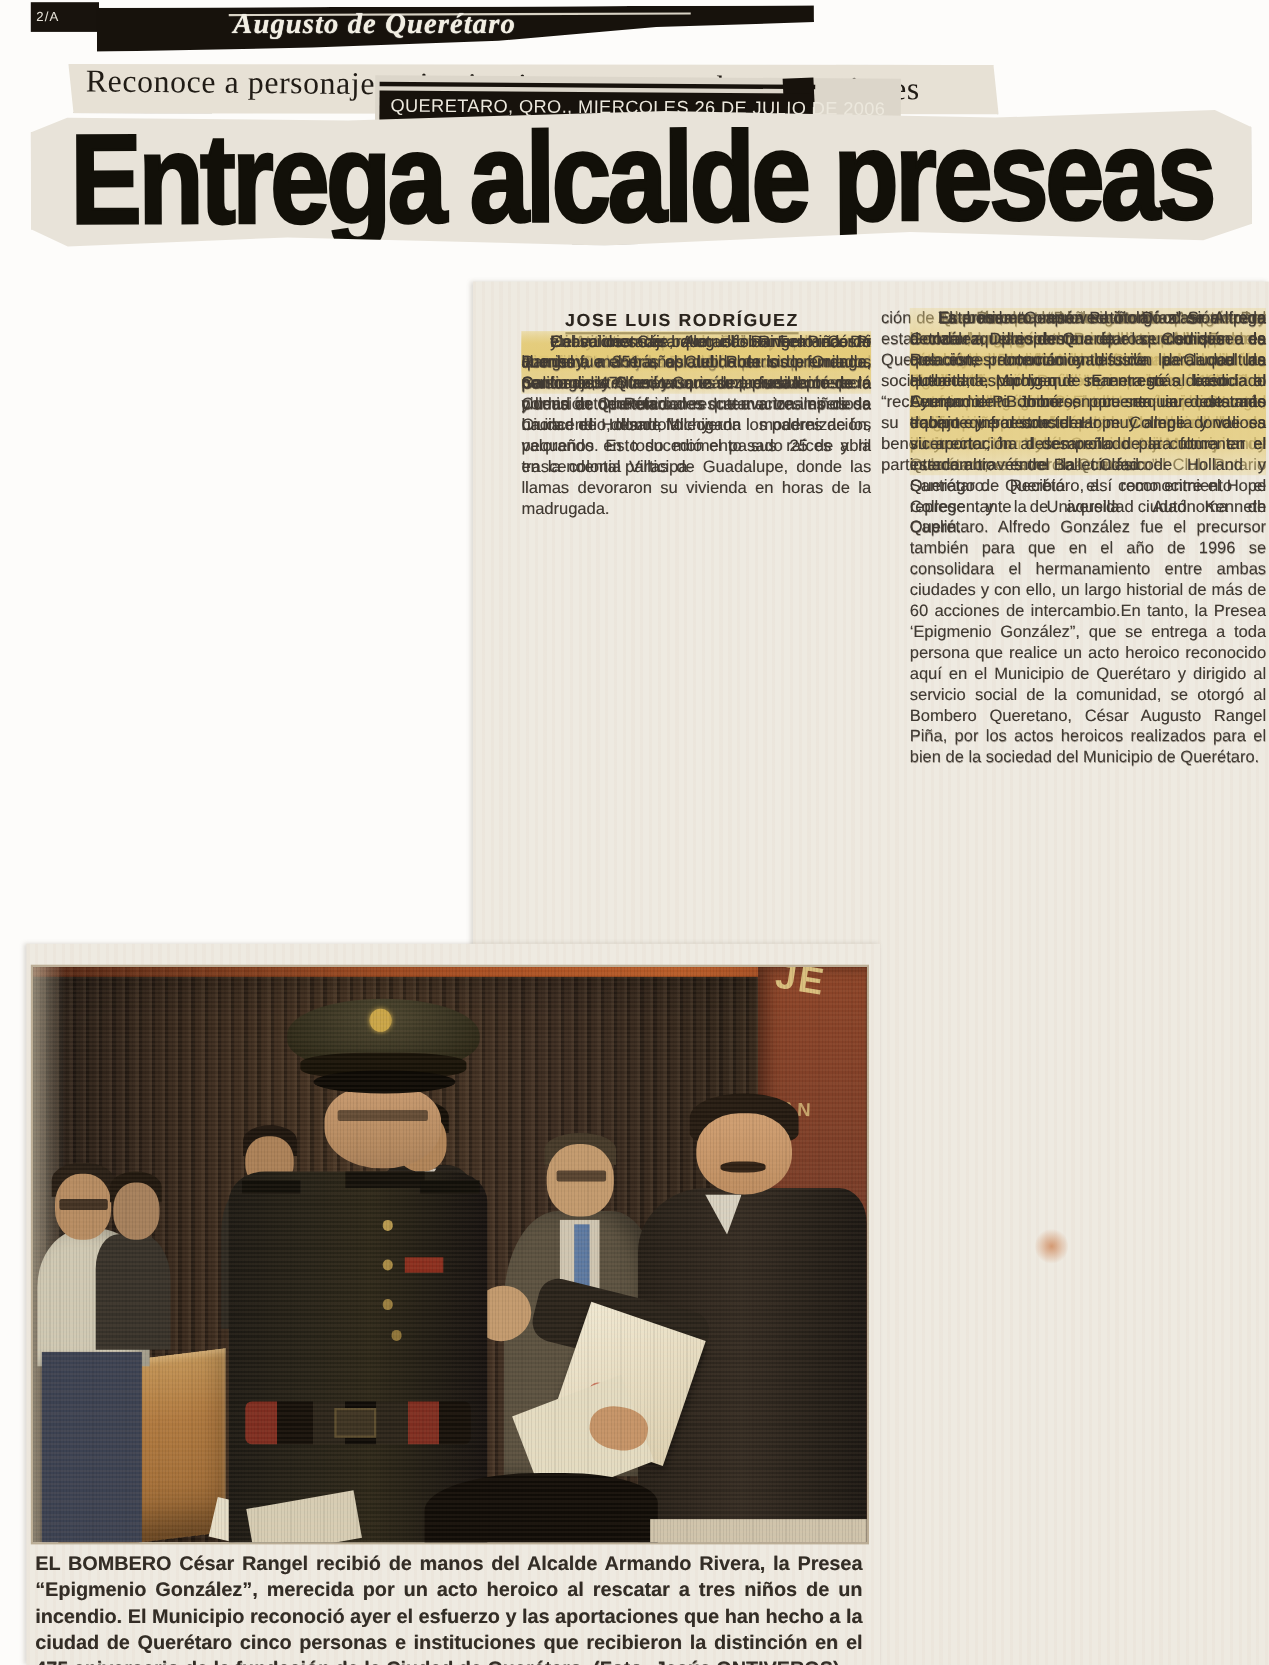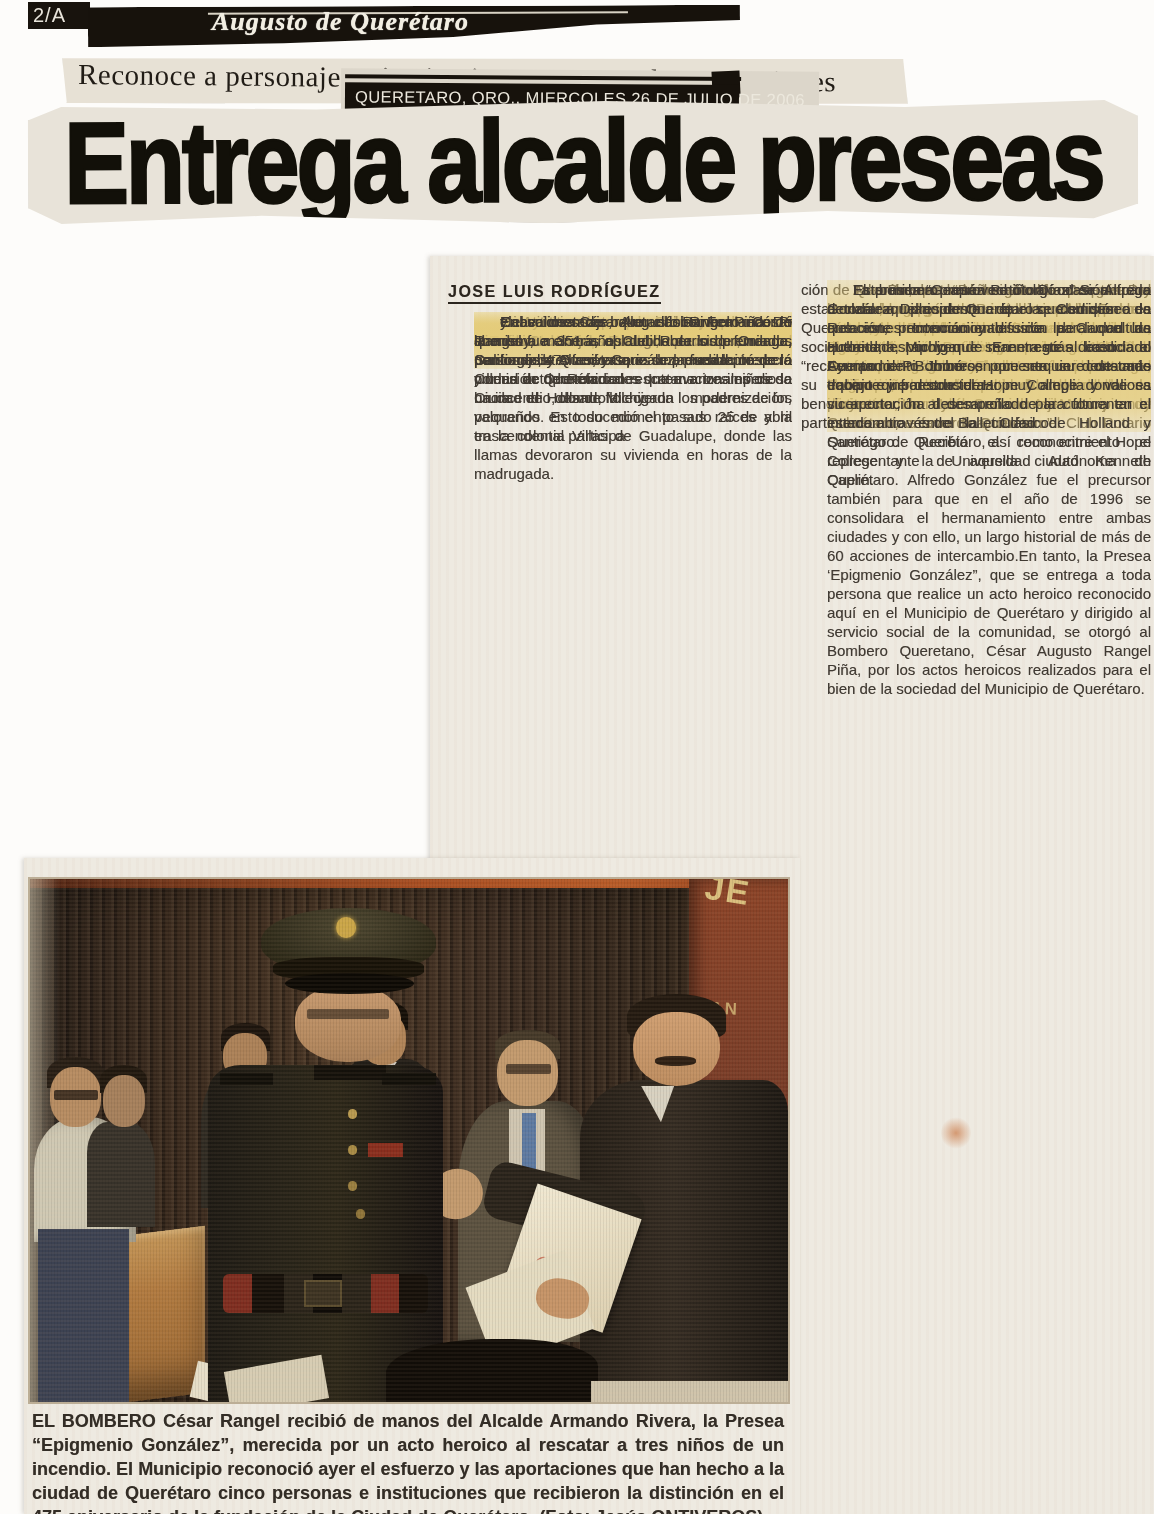--- a/index.html
+++ b/index.html
@@ -2,21 +2,21 @@
 <html><head>
 <meta charset="utf-8">
 <style>
   html,body{margin:0;padding:0;background:#ffffff;}
   .canvas{position:relative;width:1154px;height:1514px;background:#fdfcfa;overflow:hidden;
           font-family:"Liberation Sans",sans-serif;}
   .canvas *{position:absolute;box-sizing:border-box;}
 
   
   .chip{left:28px;top:2px;width:62px;height:27px;background:#18130d;color:#e8e4da;
-        font-size:20px;line-height:27px;padding-left:5px;letter-spacing:1px;}
+        font-size:12px;line-height:27px;padding-left:5px;letter-spacing:1px;}
   .masthead{left:88px;top:6px;width:652px;height:40px;background:#17120c;
             clip-path:polygon(0 0,100% 0,100% 38%,78% 48%,56% 78%,30% 92%,0 100%);
             transform:rotate(-0.2deg);}
   .masthead-rule{left:120px;top:6px;width:420px;height:2px;background:#d8d2c4;}
   .masthead-title{left:212px;top:7px;width:200px;color:#f2eee2;font-family:"Liberation Serif",serif;
             font-weight:bold;font-style:italic;font-size:26px;white-space:nowrap;letter-spacing:1px;
             text-shadow:0 0 1px #fff;}
   .kicker{left:62px;top:55px;width:846px;height:52px;background:#e7e1d5;transform:rotate(0.55deg);
           clip-path:polygon(0 14%,99.4% 0,100% 86%,0.6% 100%);
           box-shadow:0 2px 4px rgba(110,100,85,.4);}
@@ -41,21 +41,21 @@
   
   .paper{background:#eeeae1;background-image:repeating-linear-gradient(90deg,rgba(205,175,155,.07) 0 3px,rgba(255,255,255,0) 3px 8px);}
   .paper-right{left:430px;top:256px;width:724px;height:1258px;box-shadow:-2px 0 4px rgba(120,110,95,.25);}
   .paper-left{left:24px;top:858px;width:776px;height:656px;box-shadow:-2px 0 4px rgba(120,110,95,.25);}
 
   
   .col{font-size:15px;line-height:19px;color:#403a33;text-align:justify;
        text-shadow:.3px .3px .4px rgba(80,68,58,.45);}
   .col1{left:448px;top:282px;width:344px;height:580px;overflow:hidden;}
   .col2{left:801px;top:280px;width:350px;height:1234px;overflow:hidden;}
-  .byline-wrap{position:relative;display:block;margin-bottom:11px;}
+  .byline-wrap{position:relative;display:block;text-align:center;margin-bottom:0;}
   .byline{position:relative;font-weight:bold;font-size:16px;letter-spacing:1.5px;color:#2b251e;
           border-bottom:2px solid #2b251e;padding-bottom:2px;}
   .col p{position:relative;margin:0;text-indent:26px;}
   .col p.noindent{text-indent:0;}
   .hl{background:linear-gradient(180deg,rgba(233,212,140,.35),rgba(228,203,120,.85) 30%,rgba(228,203,120,.8) 78%,rgba(233,212,140,.35));}
   .stain{left:941px;top:1116px;width:30px;height:34px;border-radius:50%;
          background:radial-gradient(circle,rgba(198,110,55,.65),rgba(198,110,55,0) 70%);}
 
   
   .photo{left:28px;top:877px;width:762px;height:527px;overflow:hidden;border:2px solid #bcae96;

